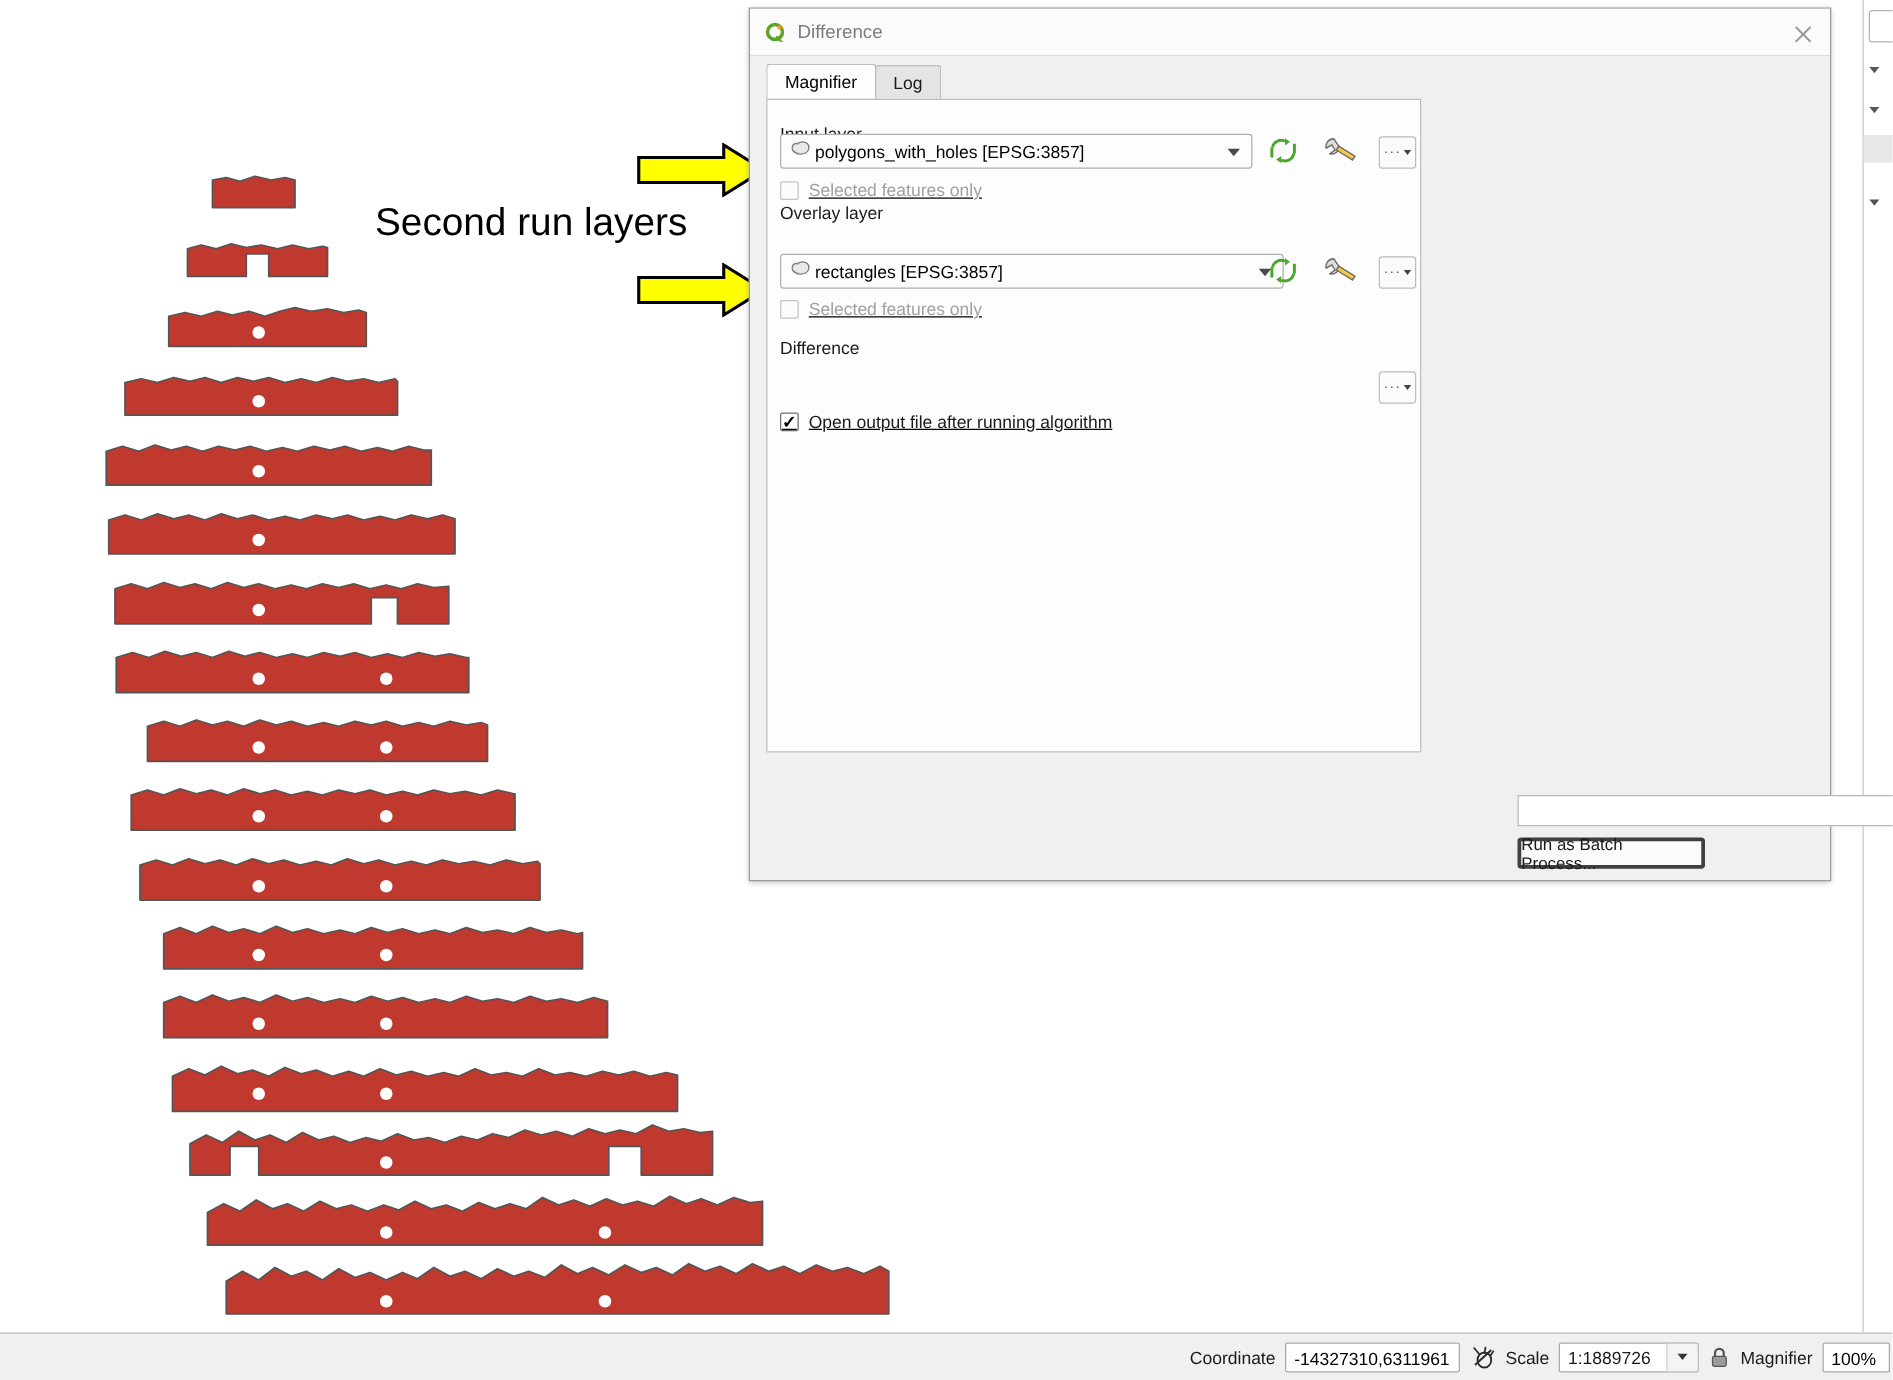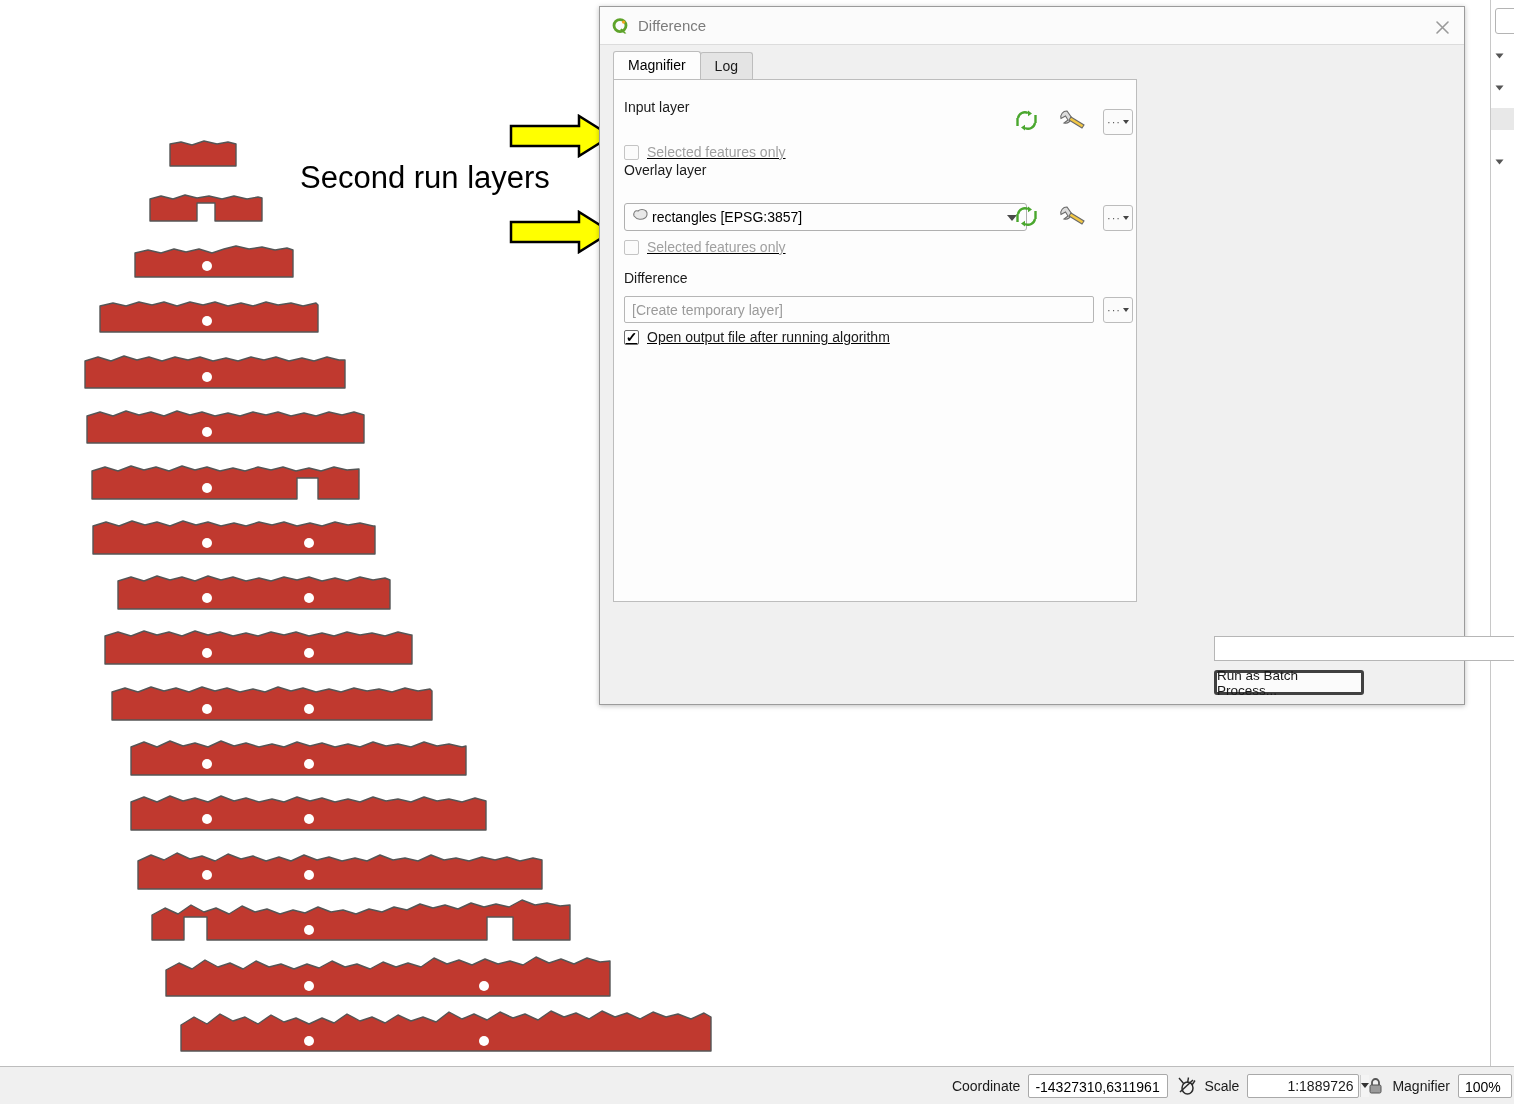--- a/index.html
+++ b/index.html
@@ -263,20 +263,29 @@
 
     <div id="tabs">
       <div class="tab active">Magnifier</div>
       <div class="tab">Log</div>
     </div>
 
     <div id="params-frame">
 
       <div class="lbl" style="position:absolute;left:10px;top:19px;">Input layer</div>
 
+      <div class="combo" style="left:10px; top:27px; width:378px;">
+        <span class="layer-icon">
+          <svg width="17" height="14" viewBox="0 0 17 14">
+            <path d="M2,8 C1,5 3,2 6,3 C8,1 12,1 14,3 C16,5 15,9 13,10 C10,12 5,12 2,8 Z" fill="#e9e9e9" stroke="#7d7d7d" stroke-width="1.1"></path>
+          </svg>
+        </span>
+        <span class="cval">polygons_with_holes [EPSG:3857]</span>
+        <span class="combo-arrow"></span>
+      </div>
 
       <span class="icon-btn" style="left:400px; top:30px;">
         <svg width="25" height="22" viewBox="0 0 25 22">
           <path d="M4,8 A7,7 0 0 1 14,3" fill="none" stroke="#4aa72e" stroke-width="2.4"></path>
           <path d="M14,0.5 L18,3.4 L14,6.3 Z" fill="#4aa72e"></path>
           <path d="M21,13 A7,7 0 0 1 11,18" fill="none" stroke="#4aa72e" stroke-width="2.4"></path>
           <path d="M11,14.7 L7,17.6 L11,20.5 Z" fill="#4aa72e"></path>
           <path d="M3.5,8 L3.5,16 M21.5,5 L21.5,13" stroke="#4aa72e" stroke-width="2.4"></path>
         </svg>
       </span>
@@ -332,21 +341,20 @@
           <span class="e-caret"></span>
       </span>
 
       <div class="chk-row" style="left:10px; top:159px;">
         <span class="chkbox"></span>
         <span class="lbl-dim">Selected features only</span>
       </div>
 
       <div class="lbl" style="position:absolute;left:10px;top:190px;">Difference</div>
 
-      <div class="textinput" style="left:10px; top:216px; width:470px;">[Create temporary layer]</div>
 
       <span class="btn-ellipsis" style="left:489px; top:217px;">
         <span class="e-dots">···</span>
           <span class="e-caret"></span>
       </span>
 
       <div class="chk-row" style="left:10px; top:249px;">
         <span class="chkbox on">
             <span class="tick">✓</span>
           </span>
@@ -367,21 +375,21 @@
     <span class="sb-field" style="width:140px;">-14327310,6311961</span>
     <span style="display:flex;align-items:center;">
       <svg width="20" height="20" viewBox="0 0 20 20">
         <ellipse cx="11.5" cy="12" rx="5.5" ry="6" fill="none" stroke="#2b2b2b" stroke-width="1.5"></ellipse>
         <path d="M8,8 L3,2 M11.5,7 L12.5,1.5 M16,9 L19,4.5" stroke="#2b2b2b" stroke-width="1.4"></path>
         <path d="M4,16 L17,4" stroke="#2b2b2b" stroke-width="1.6"></path>
       </svg>
     </span>
     <span class="sb-label">Scale</span>
     <span class="sb-combo" style="width:112px;">
-      <span class="val" style="flex:1;margin-left:33px;">1:1889726</span>
+      <span class="val" style="flex:1;">1:1889726</span>
       <span class="arrowbox">
           <span class="caret-down"></span>
         </span>
     </span>
     <span style="display:flex;align-items:center;">
       <svg width="17" height="18" viewBox="0 0 17 18">
         <path d="M5,8 L5,5.5 A3.5,3.5 0 0 1 12,5.5 L12,8" fill="none" stroke="#555" stroke-width="1.8"></path>
         <rect x="3" y="8" width="11" height="8" rx="1.4" fill="#9b9b9b" stroke="#555" stroke-width="1"></rect>
       </svg>
     </span>

